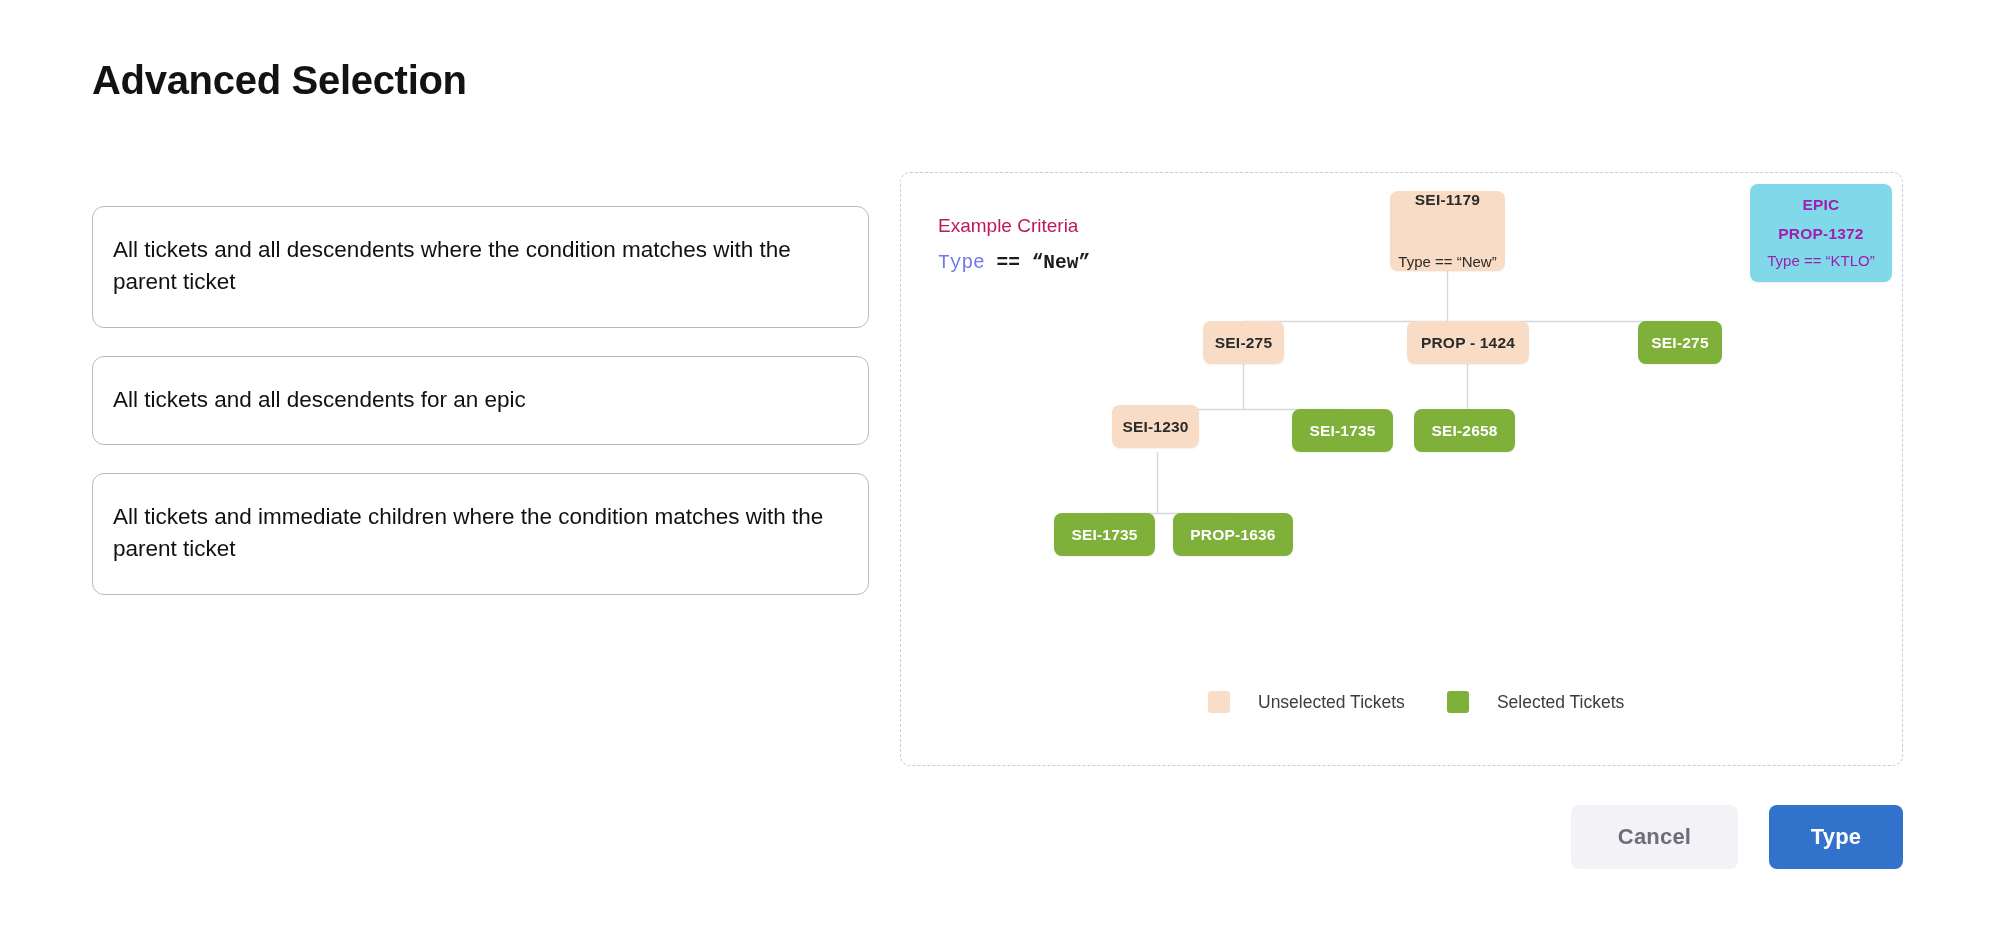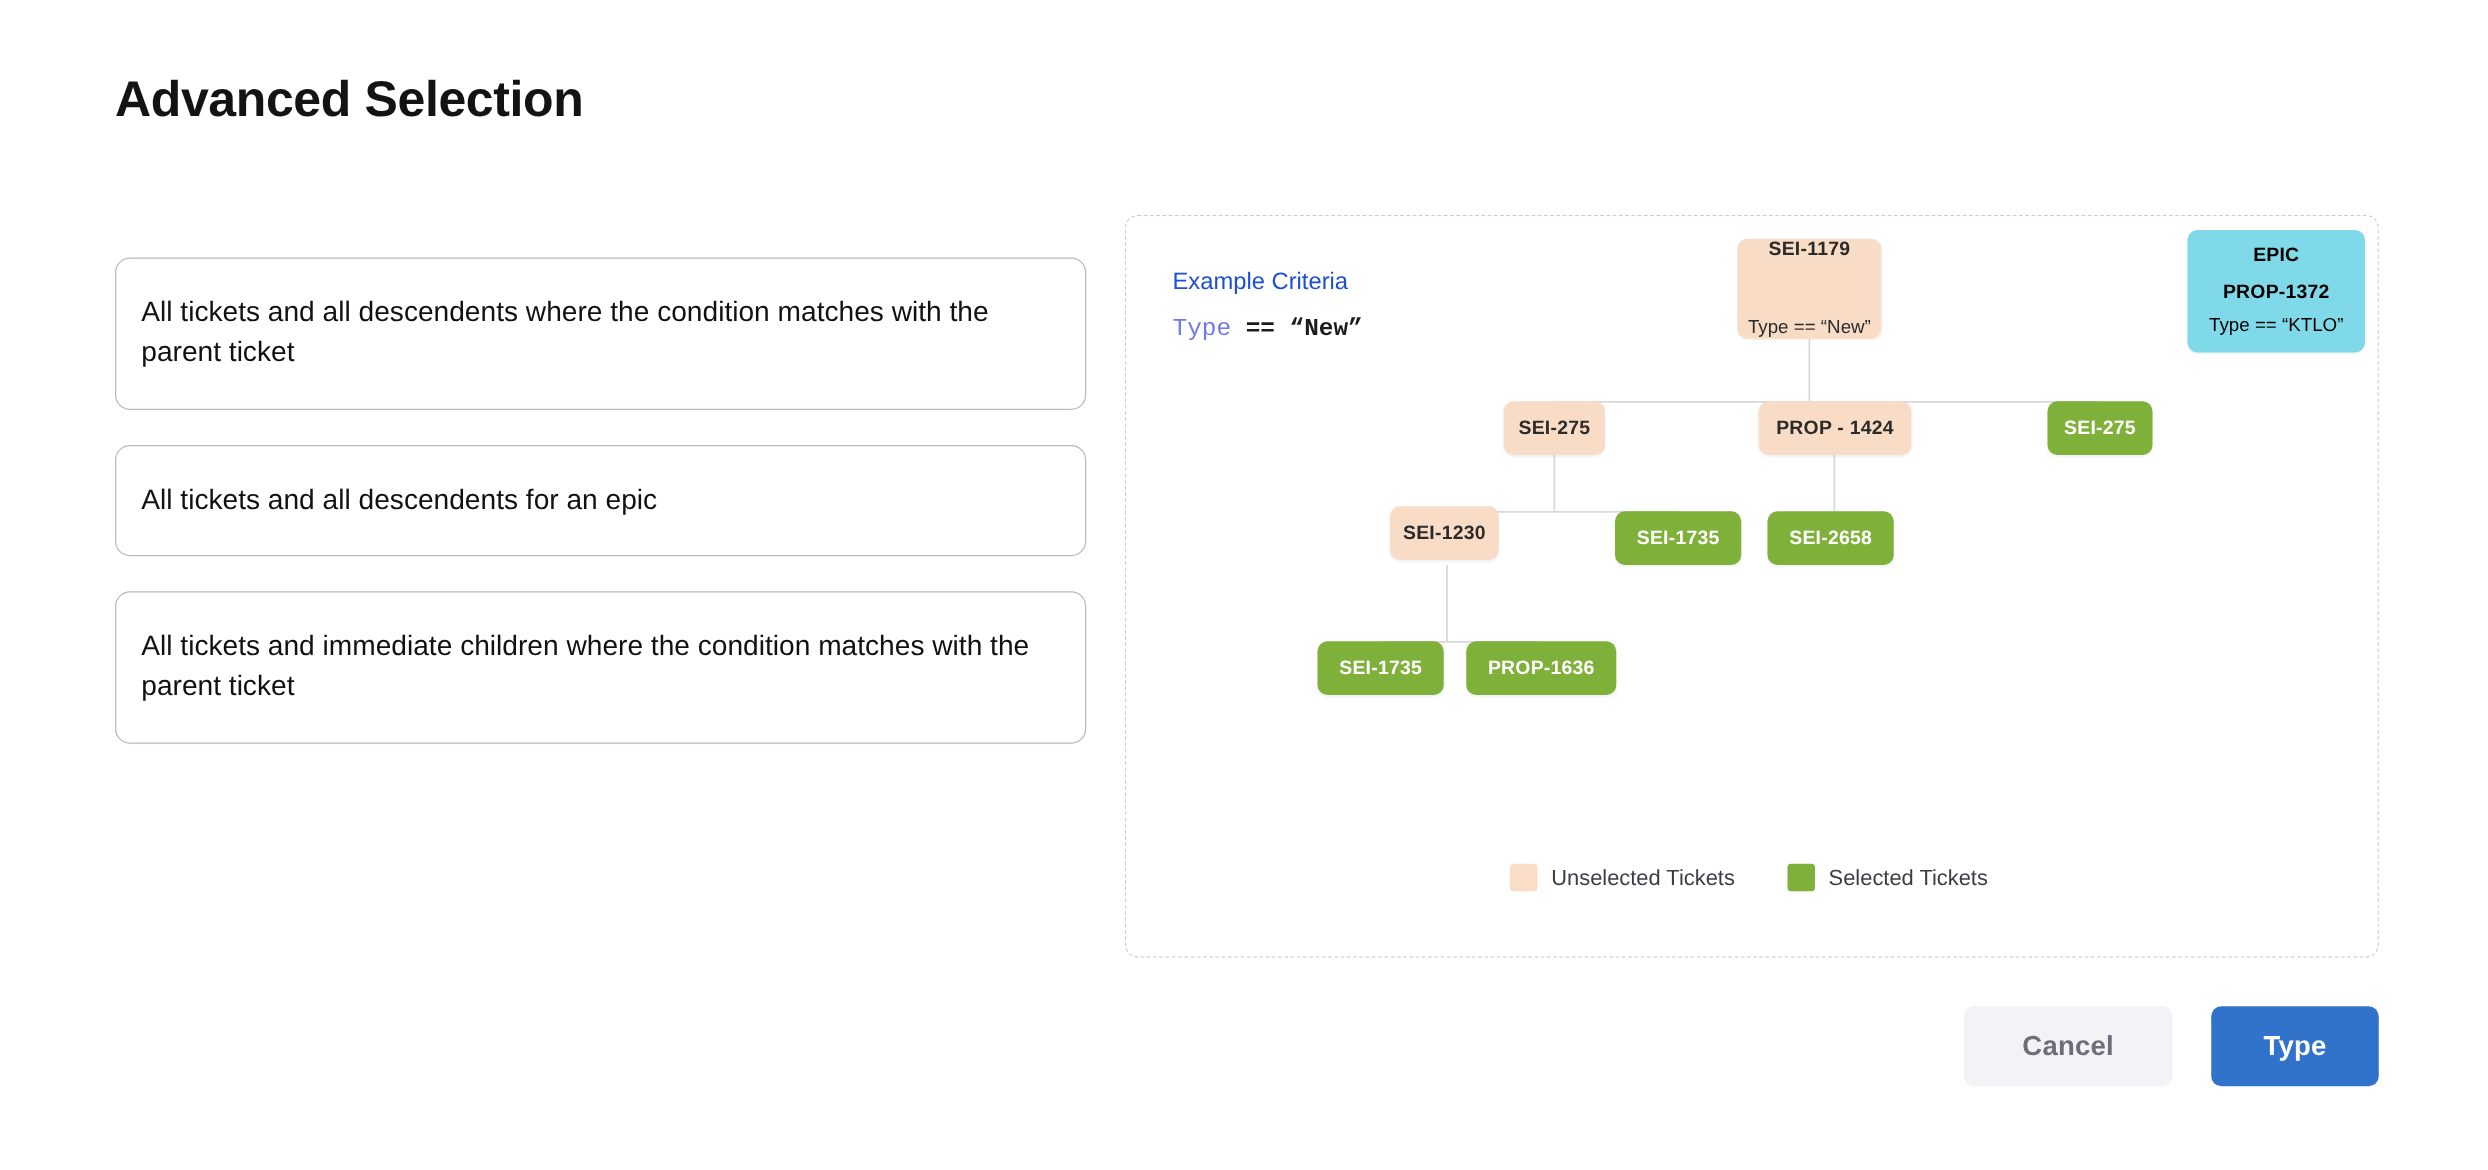--- a/index.html
+++ b/index.html
@@ -59,21 +59,21 @@
     border: 1.5px dashed #c9cadb;
     border-radius: 10px;
     background: #ffffff;
   }
   .diagram-inner { position: relative; width: 100%; height: 100%; }
 
   .criteria-label {
     position: absolute;
     left: 37px; top: 42px;
     font-size: 19px;
-    color: #1d4ed8;
+    color: #be185d;
     white-space: nowrap;
   }
   .criteria-expr {
     position: absolute;
     left: 37px; top: 79px;
     font-family: "Liberation Mono", "DejaVu Sans Mono", monospace;
     font-size: 19.5px;
     white-space: nowrap;
   }
   .criteria-expr .k-field { color: #6e79ea; }
@@ -111,32 +111,32 @@
     font-weight: 400;
     line-height: 1.25;
     margin-top: 9px;
     white-space: nowrap;
   }
   .node.unselected { background: #f8dcc5; gap: 35px; }
   .node.unselected .nid, .node.unselected .ncond { color: #2b2b2b; }
   .node.selected { background: #7fb03a; }
   .node.selected .nid, .node.selected .ncond { color: #ffffff; }
   .node.epic { background: #7fd9e8; }
-  .node.epic .nid, .node.epic .ncond { color: #000000; }
+  .node.epic .nid, .node.epic .ncond { color: #a21caf; }
   .node.epic .nid.sub { margin-top: 9px; }
 
   
   .legend {
     position: absolute;
     left: 307px; top: 518px;
     display: flex;
     align-items: center;
     gap: 42px;
   }
-  .legend-item { display: flex; align-items: center; gap: 11px; }
+  .legend-item { display: flex; align-items: center; gap: 28px; }
   .swatch { width: 22px; height: 22px; border-radius: 3px; display: block; }
   .swatch.unselected { background: #f9ddc7; }
   .swatch.selected { background: #7fb03a; }
   .legend-text { font-size: 17.5px; color: #3b3d42; white-space: nowrap; }
 
   
   .footer {
     position: absolute;
     left: 0; top: 805px;
     width: 1903px;

